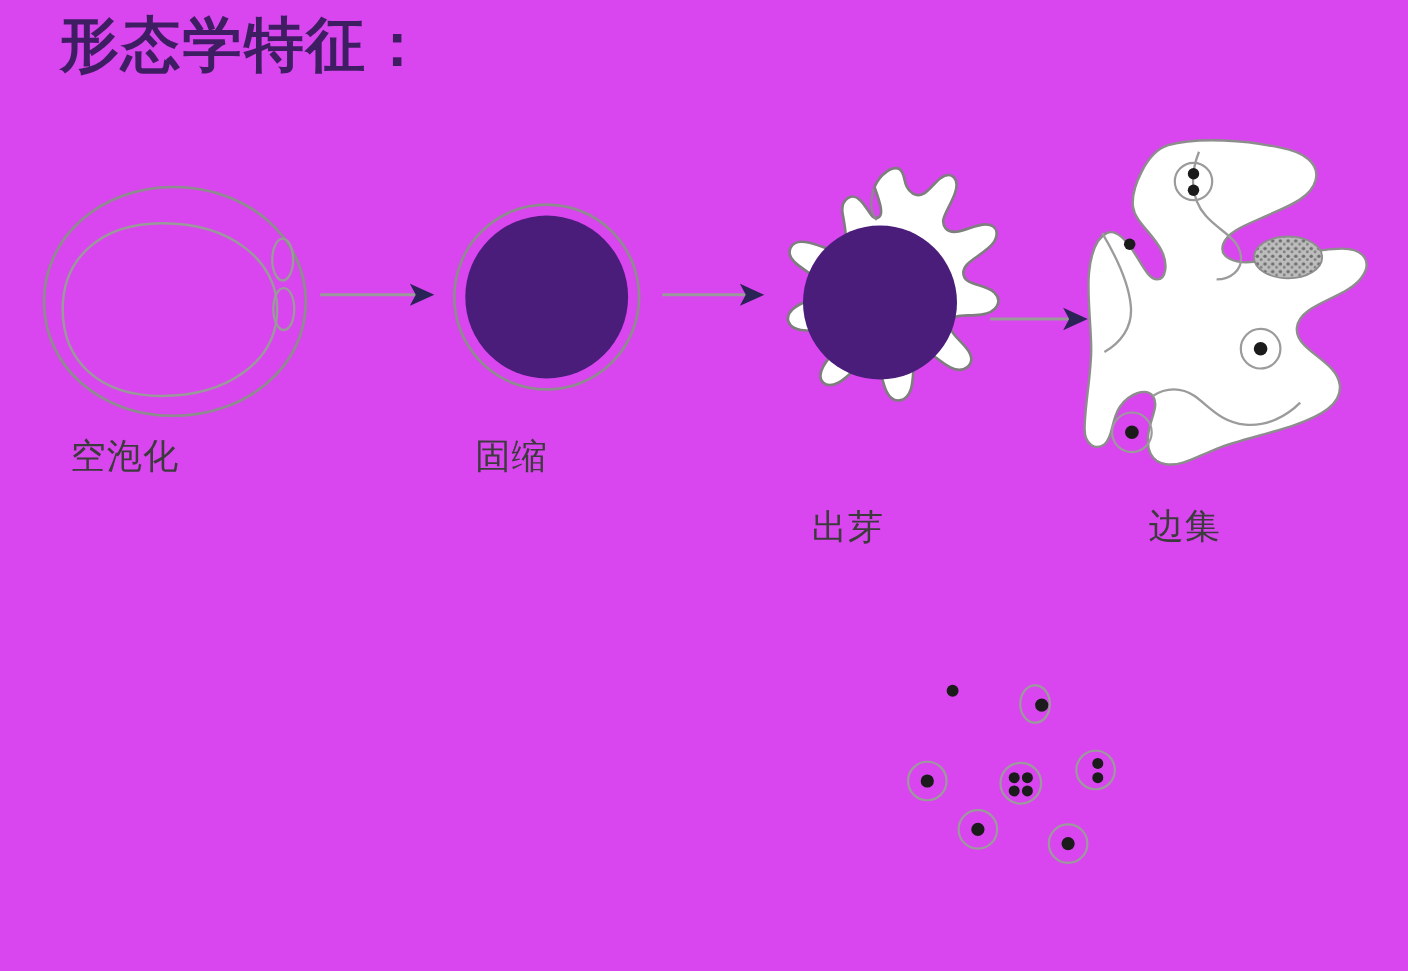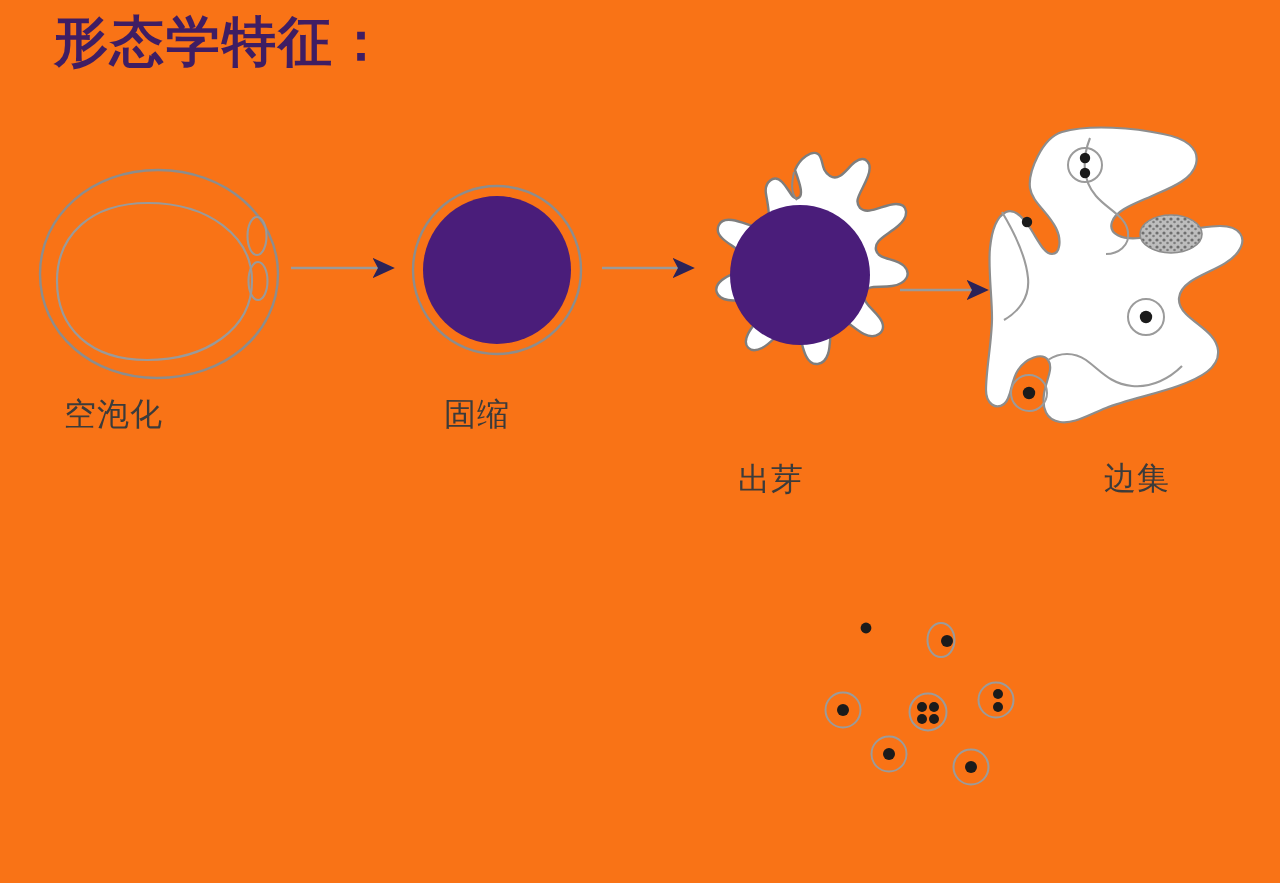--- a/index.html
+++ b/index.html
@@ -12,21 +12,21 @@
     height: 883px;
     position: relative;
     overflow: hidden;
     font-family: "Liberation Sans", "DejaVu Sans", sans-serif;
   }
   #slide {
     position: absolute;
     left: 0; top: 0;
     width: 1280px;
     height: 883px;
-    background: #f97316;
+    background: #d946ef;
   }
   #title {
     position: absolute;
     left: 54px;
     top: 10px;
     font-family: "Liberation Sans", "DejaVu Sans", sans-serif;
     font-weight: bold;
     font-size: 54px;
     line-height: 1.15;
     letter-spacing: 2px;
@@ -36,23 +36,23 @@
   .stage-label {
     position: absolute;
     font-family: "Liberation Serif", "DejaVu Serif", serif;
     font-size: 32px;
     line-height: 1;
     color: #3b3b3b;
     white-space: nowrap;
     letter-spacing: 1px;
   }
   #label-vacuolization { left: 64px;  top: 398px; }
-  #label-pyknosis      { left: 444px; top: 398px; }
+  #label-pyknosis      { left: 432px; top: 398px; }
   #label-budding       { left: 738px; top: 463px; }
-  #label-margination   { left: 1104px; top: 462px; }
+  #label-margination   { left: 1044px; top: 462px; }
   #label-apoptotic     { left: 982px; top: 805px; font-size: 44px; }
 
   #figure-svg {
     position: absolute;
     left: 0; top: 0;
     width: 1280px;
     height: 883px;
   }
 </style>
 </head>

